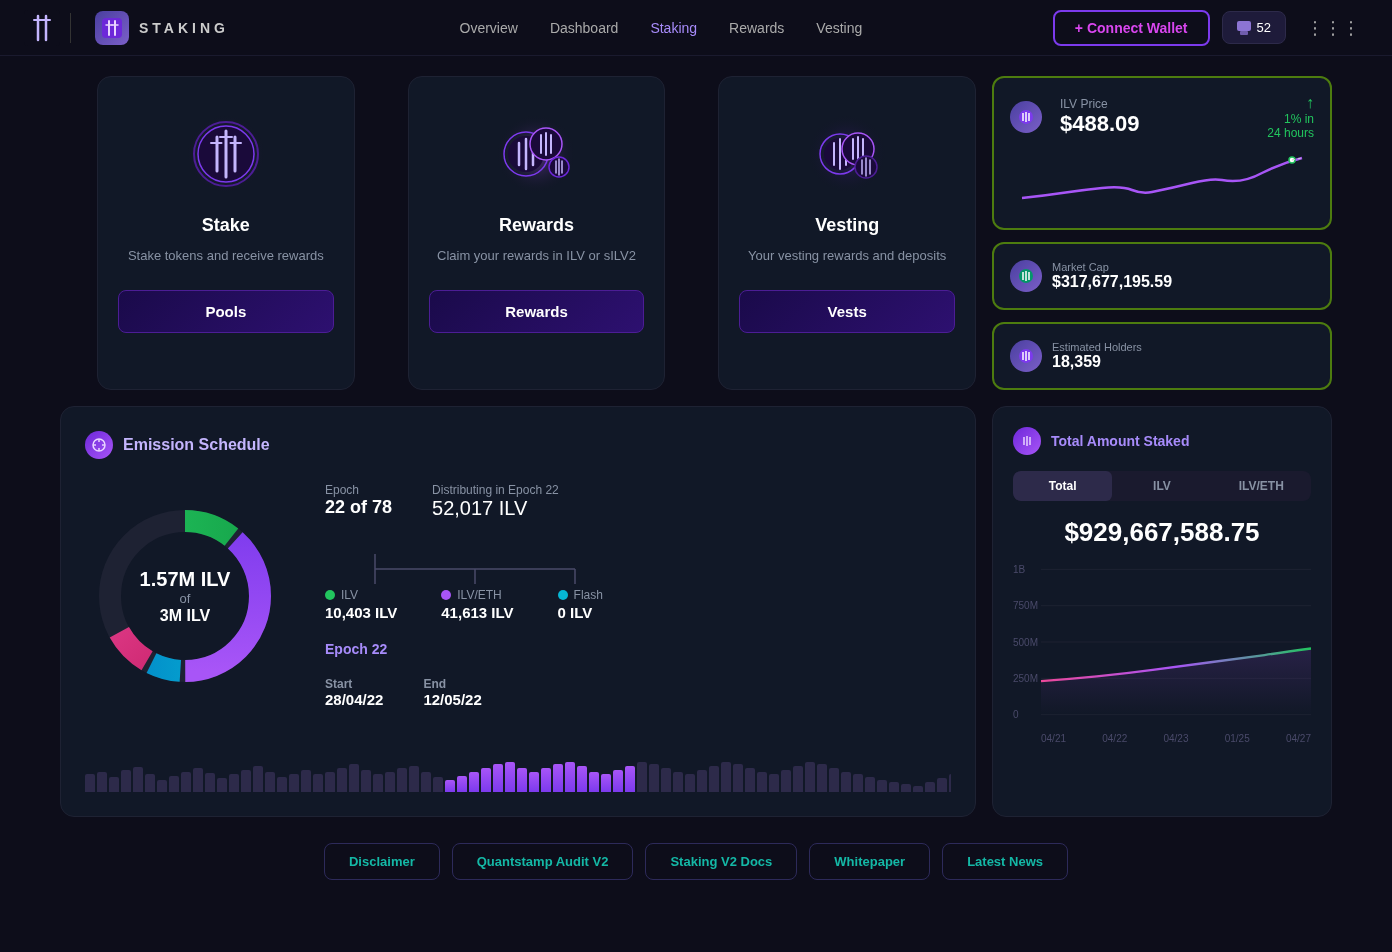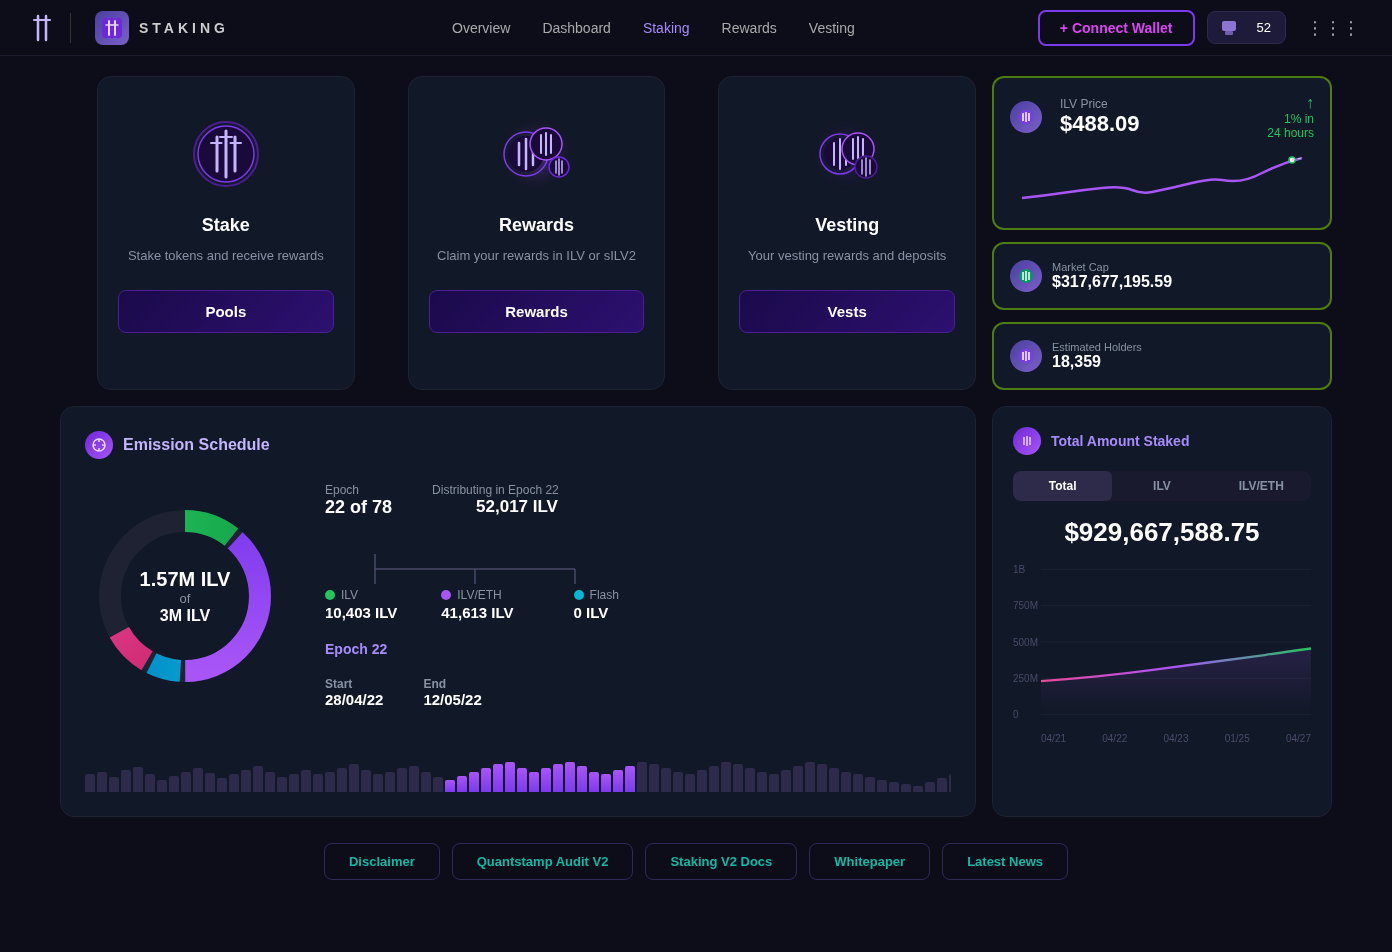--- a/index.html
+++ b/index.html
@@ -79,21 +79,21 @@
       border: 2px solid #7c3aed;
       border-radius: 8px;
       color: #d946ef;
       font-size: 14px;
       font-weight: 600;
       cursor: pointer;
     }
     .btn-notifications {
       display: flex;
       align-items: center;
-      gap: 21px;
+      gap: 6px;
       padding: 8px 14px;
       background: #1e1b3a;
       border: 1px solid #2d2a4a;
       border-radius: 8px;
       color: #fff;
       font-size: 13px;
       cursor: pointer;
     }
     .btn-grid {
       padding: 8px;
@@ -309,23 +309,22 @@
       font-size: 18px;
       font-weight: 700;
     }
 
     .distributing-label {
       font-size: 12px;
       color: #8892a4;
     }
 
     .distributing-val {
-      font-size: 17px;
-      font-weight: 700;
-      margin-left: 44px;
+      font-size: 20px;
+      font-weight: 400;
     }
 
     .dist-items {
       display: flex;
       gap: 24px;
     }
 
     .dist-item {
       display: flex;
       flex-direction: column;
@@ -808,21 +807,21 @@
               </div>
               <div class="dist-amount">10,403 ILV</div>
             </div>
             <div class="dist-item" style="margin-left:20px;">
               <div class="dist-name">
                 <span class="dist-dot" style="background:#a855f7;"></span>
                 <span>ILV/ETH</span>
               </div>
               <div class="dist-amount">41,613 ILV</div>
             </div>
-            <div class="dist-item" style="margin-left:36px;">
+            <div class="dist-item" style="margin-left:20px;">
               <div class="dist-name">
                 <span class="dist-dot" style="background:#06b6d4;"></span>
                 <span>Flash</span>
               </div>
               <div class="dist-amount">0 ILV</div>
             </div>
           </div>
 
           <div class="epoch-num" style="margin-top:20px;">Epoch 22</div>
           <div class="epoch-dates">

